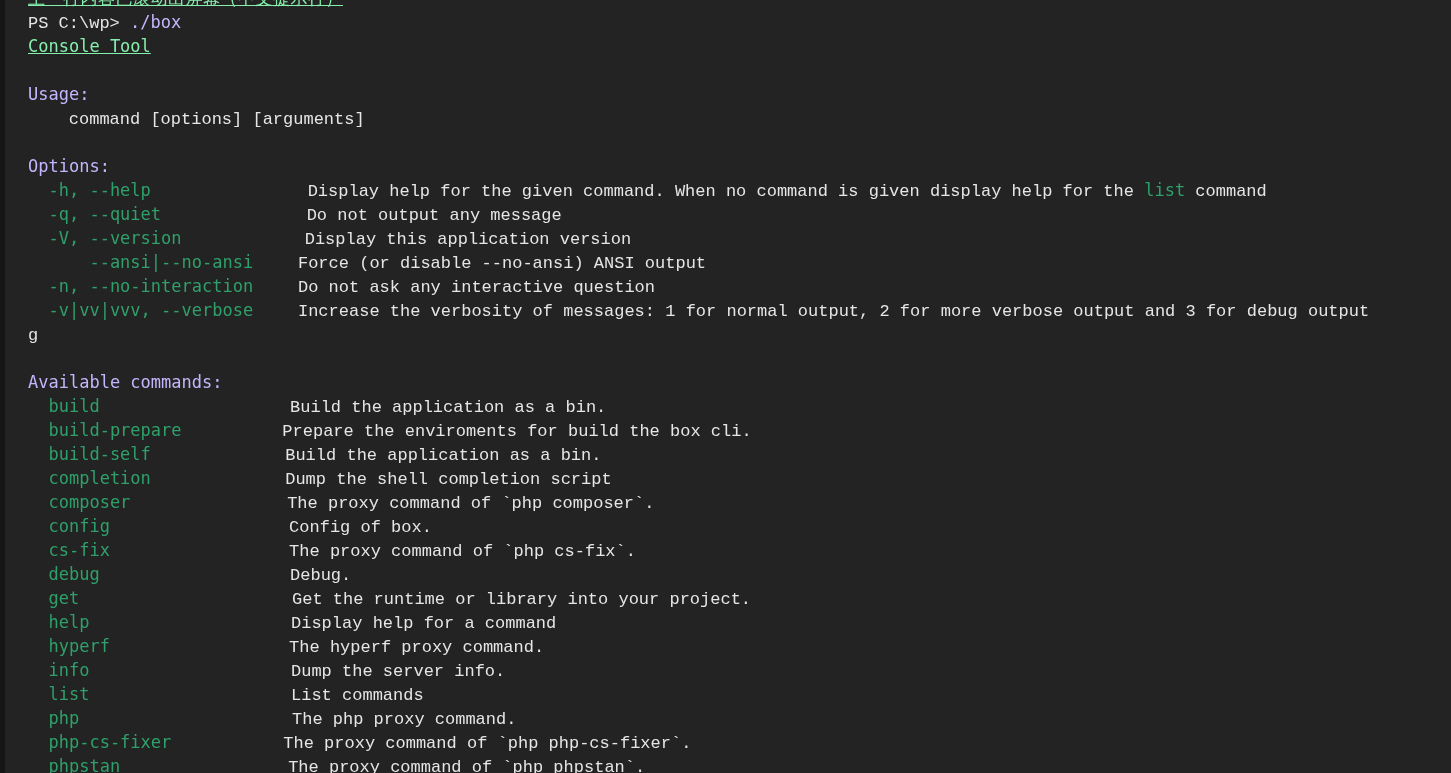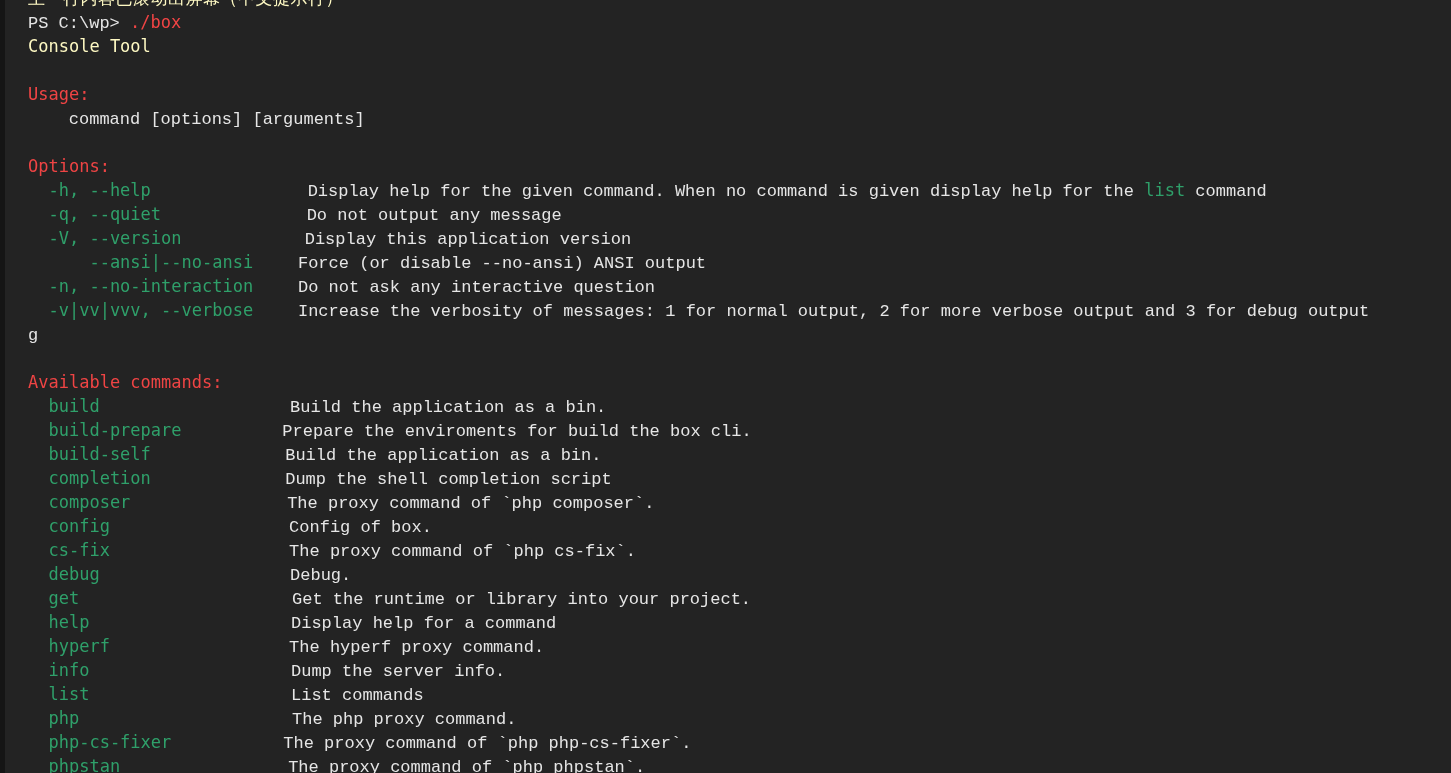--- a/index.html
+++ b/index.html
@@ -44,22 +44,22 @@
   }
   
   .row-clipped {
     top: -14px;
     left: 28px;
     color: #cfcfcf;
     font-family: "DejaVu Sans", "Liberation Sans", sans-serif;
     font-size: 17px;
     letter-spacing: 0.5px;
   }
-  .c-default { color: #fef9c3; }
-  .c-yellow  { color: #ef4444; }
+  .c-default { color: #86efac; text-decoration: underline; }
+  .c-yellow  { color: #c4b5fd; }
   .c-green   { color: #2fa06a; }
   .c-white   { color: #e6e6e6; font-family: Liberation Mono, monospace; }
   
   .pad { display: inline-block; }
 </style>
 </head>
 <body>
 
 <div id="terminal">
   <div id="left-edge"></div>

